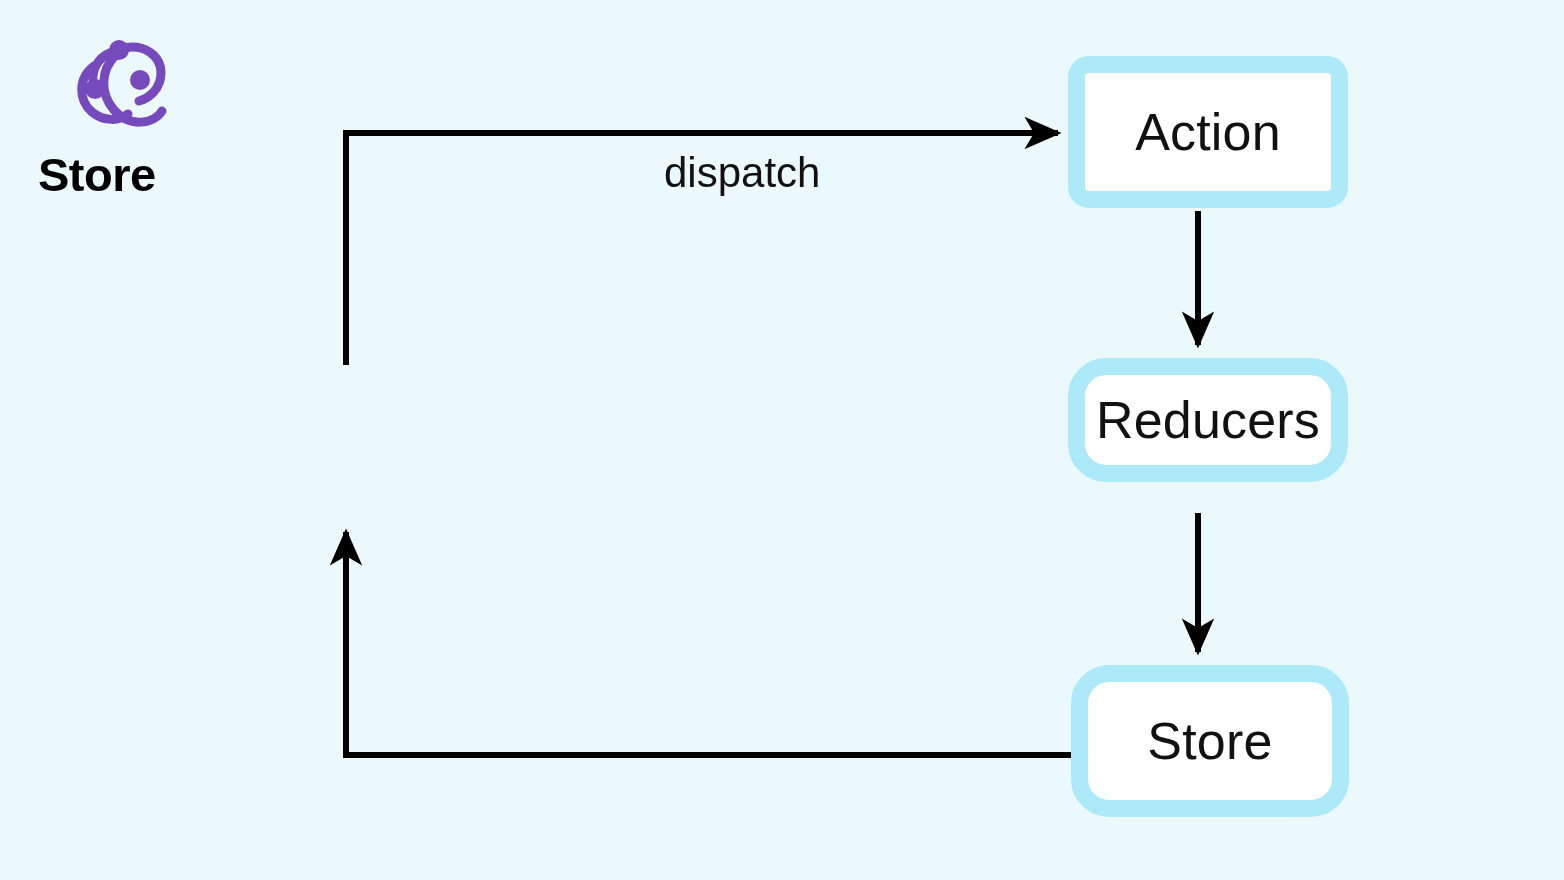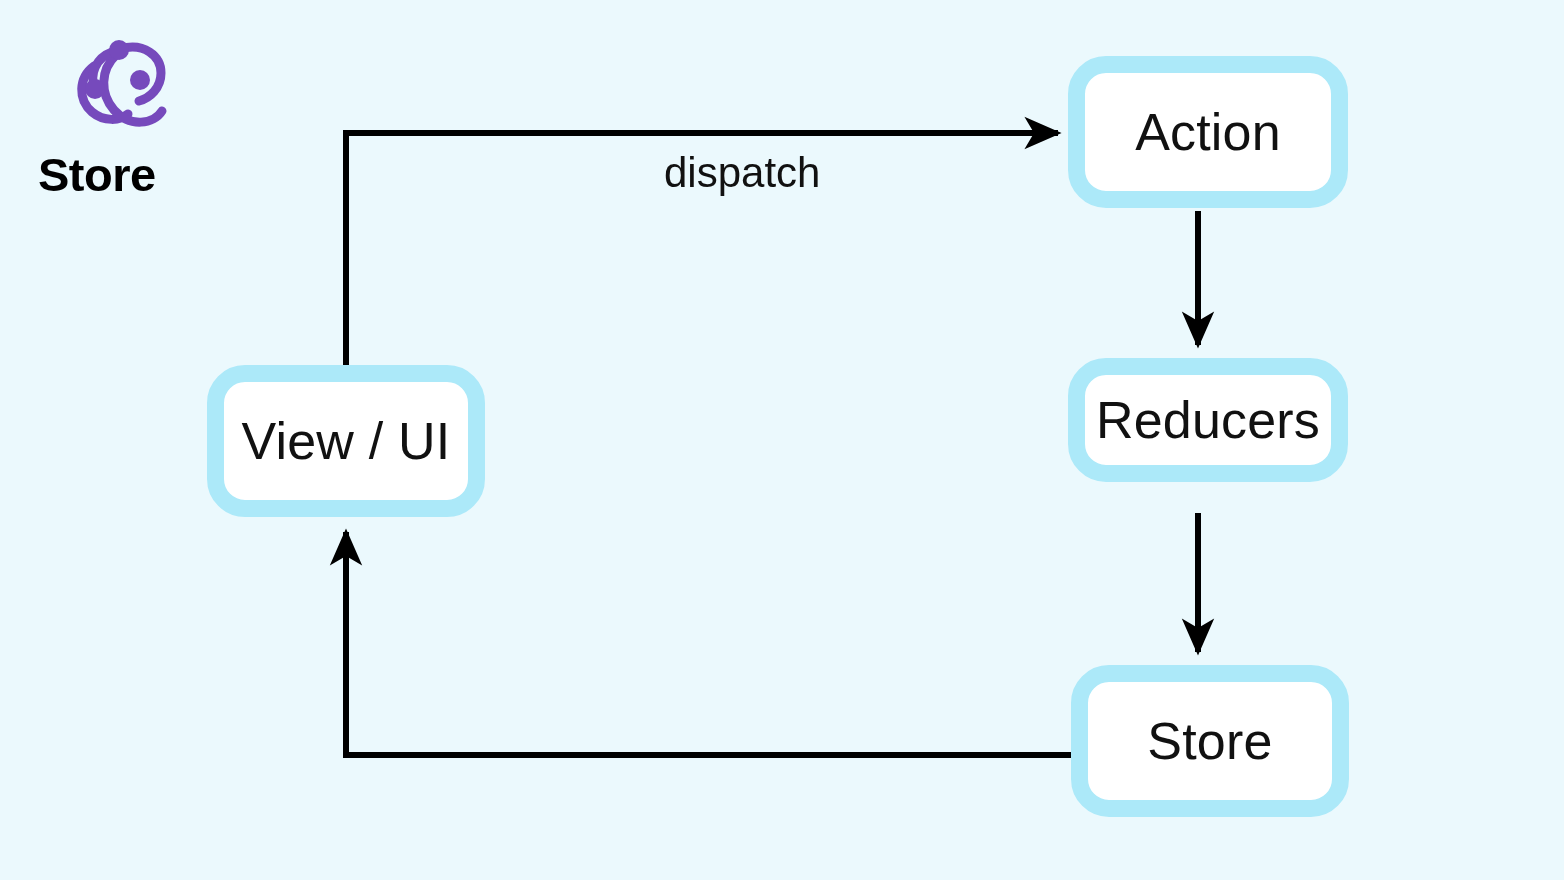--- a/index.html
+++ b/index.html
@@ -63,21 +63,21 @@
   .node-label {
     font-size: 52px;
     font-weight: 400;
     color: #111111;
     line-height: 1;
     white-space: nowrap;
     letter-spacing: 0.2px;
     font-family: "Liberation Sans", sans-serif;
   }
 
-  #node-action   { left: 1068px; top: 56px;  width: 280px; height: 152px; }
+  #node-action   { left: 1068px; top: 56px;  width: 280px; height: 152px; border-radius: 21px; }
   #node-reducers { left: 1068px; top: 358px; width: 280px; height: 124px; }
   #node-store    { left: 1071px; top: 665px; width: 278px; height: 152px; }
   #node-view     { left: 207px;  top: 365px; width: 278px; height: 152px; }
 
   
   .edge-label {
     position: absolute;
     font-size: 42px;
     color: #111111;
     line-height: 1;
@@ -149,17 +149,14 @@
   </div>
 
   <div class="node" id="node-reducers">
     <span class="node-label">Reducers</span>
   </div>
 
   <div class="node" id="node-store">
     <span class="node-label">Store</span>
   </div>
 
-  <div class="node" id="node-view">
-    <span class="node-label">View / UI</span>
-  </div>
 
 </div>
 
 </body></html>

